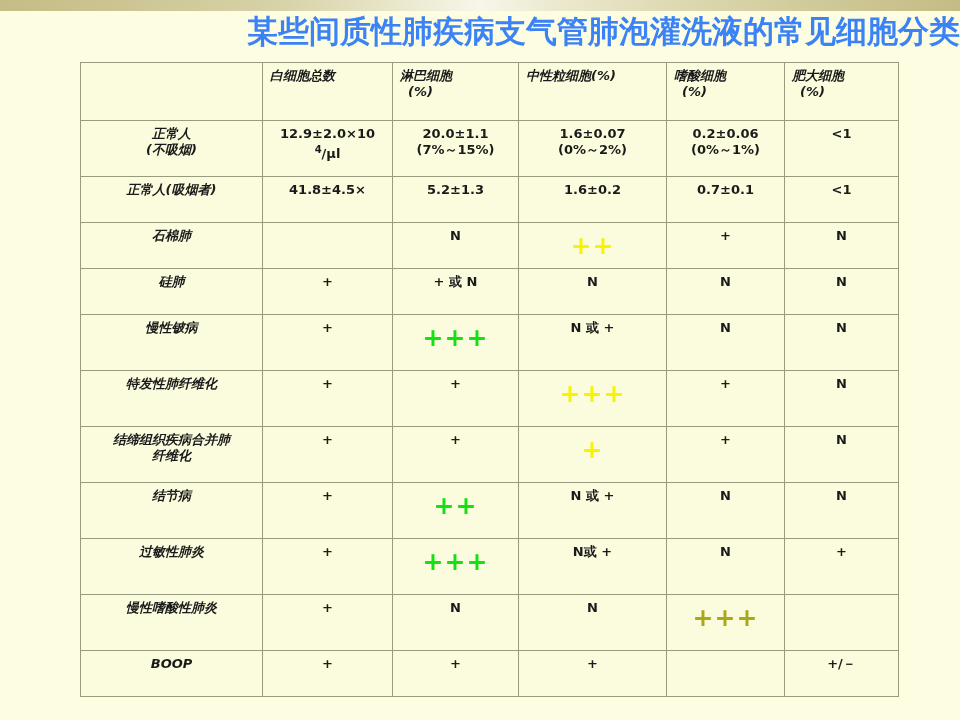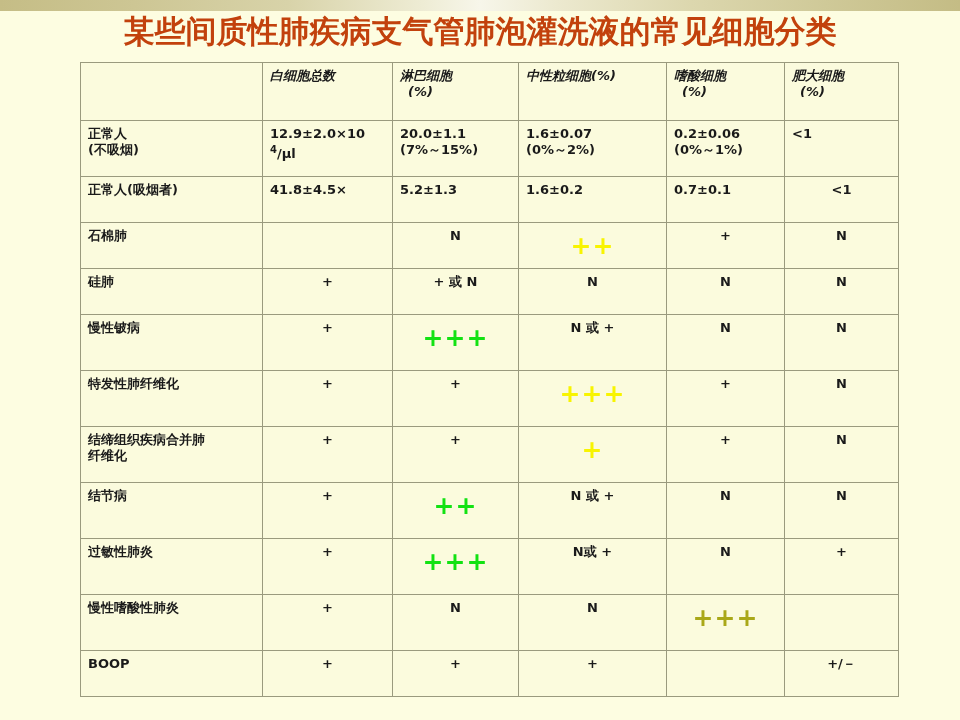--- a/index.html
+++ b/index.html
@@ -27,26 +27,26 @@
         #f7f6ea 50%,
         #ece9cf 58%,
         #dcd7ae 72%,
         #cfc998 86%,
         #c4bc85 100%);
   }
   .slide-title {
     position: absolute;
     left: 0; top: 10px;
     width: 960px;
-    text-align: center;
+    text-align: right;
     font-family: "DejaVu Sans", "Liberation Sans", sans-serif;
     font-size: 31px;
     font-weight: bold;
     letter-spacing: 0px;
-    color: #c2410c;
+    color: #3b82f6;
     line-height: 42px;
     white-space: nowrap;
   }
   .table-wrap {
     position: absolute;
     left: 80px;
     top: 62px;
     width: 818px;
   }
   table.bal {
@@ -76,26 +76,27 @@
 
   thead td {
     text-align: left;
     height: 48px;
     font-style: italic;
   }
   td.hdr-cell { padding-left: 12px; }
   td.hdr-cell .hline2 { display: block; padding-left: 8px; }
 
   td.rowlabel {
-    text-align: left;
+    text-align: center;
     padding-left: 10px;
     font-size: 14px;
+    font-style: italic;
   }
   td.val {
-    text-align: left;
+    text-align: center;
     padding-left: 10px;
   }
   td.center {
     text-align: center;
     padding-left: 0;
   }
   .sup {
     font-size: 10px;
     vertical-align: super;
   }

